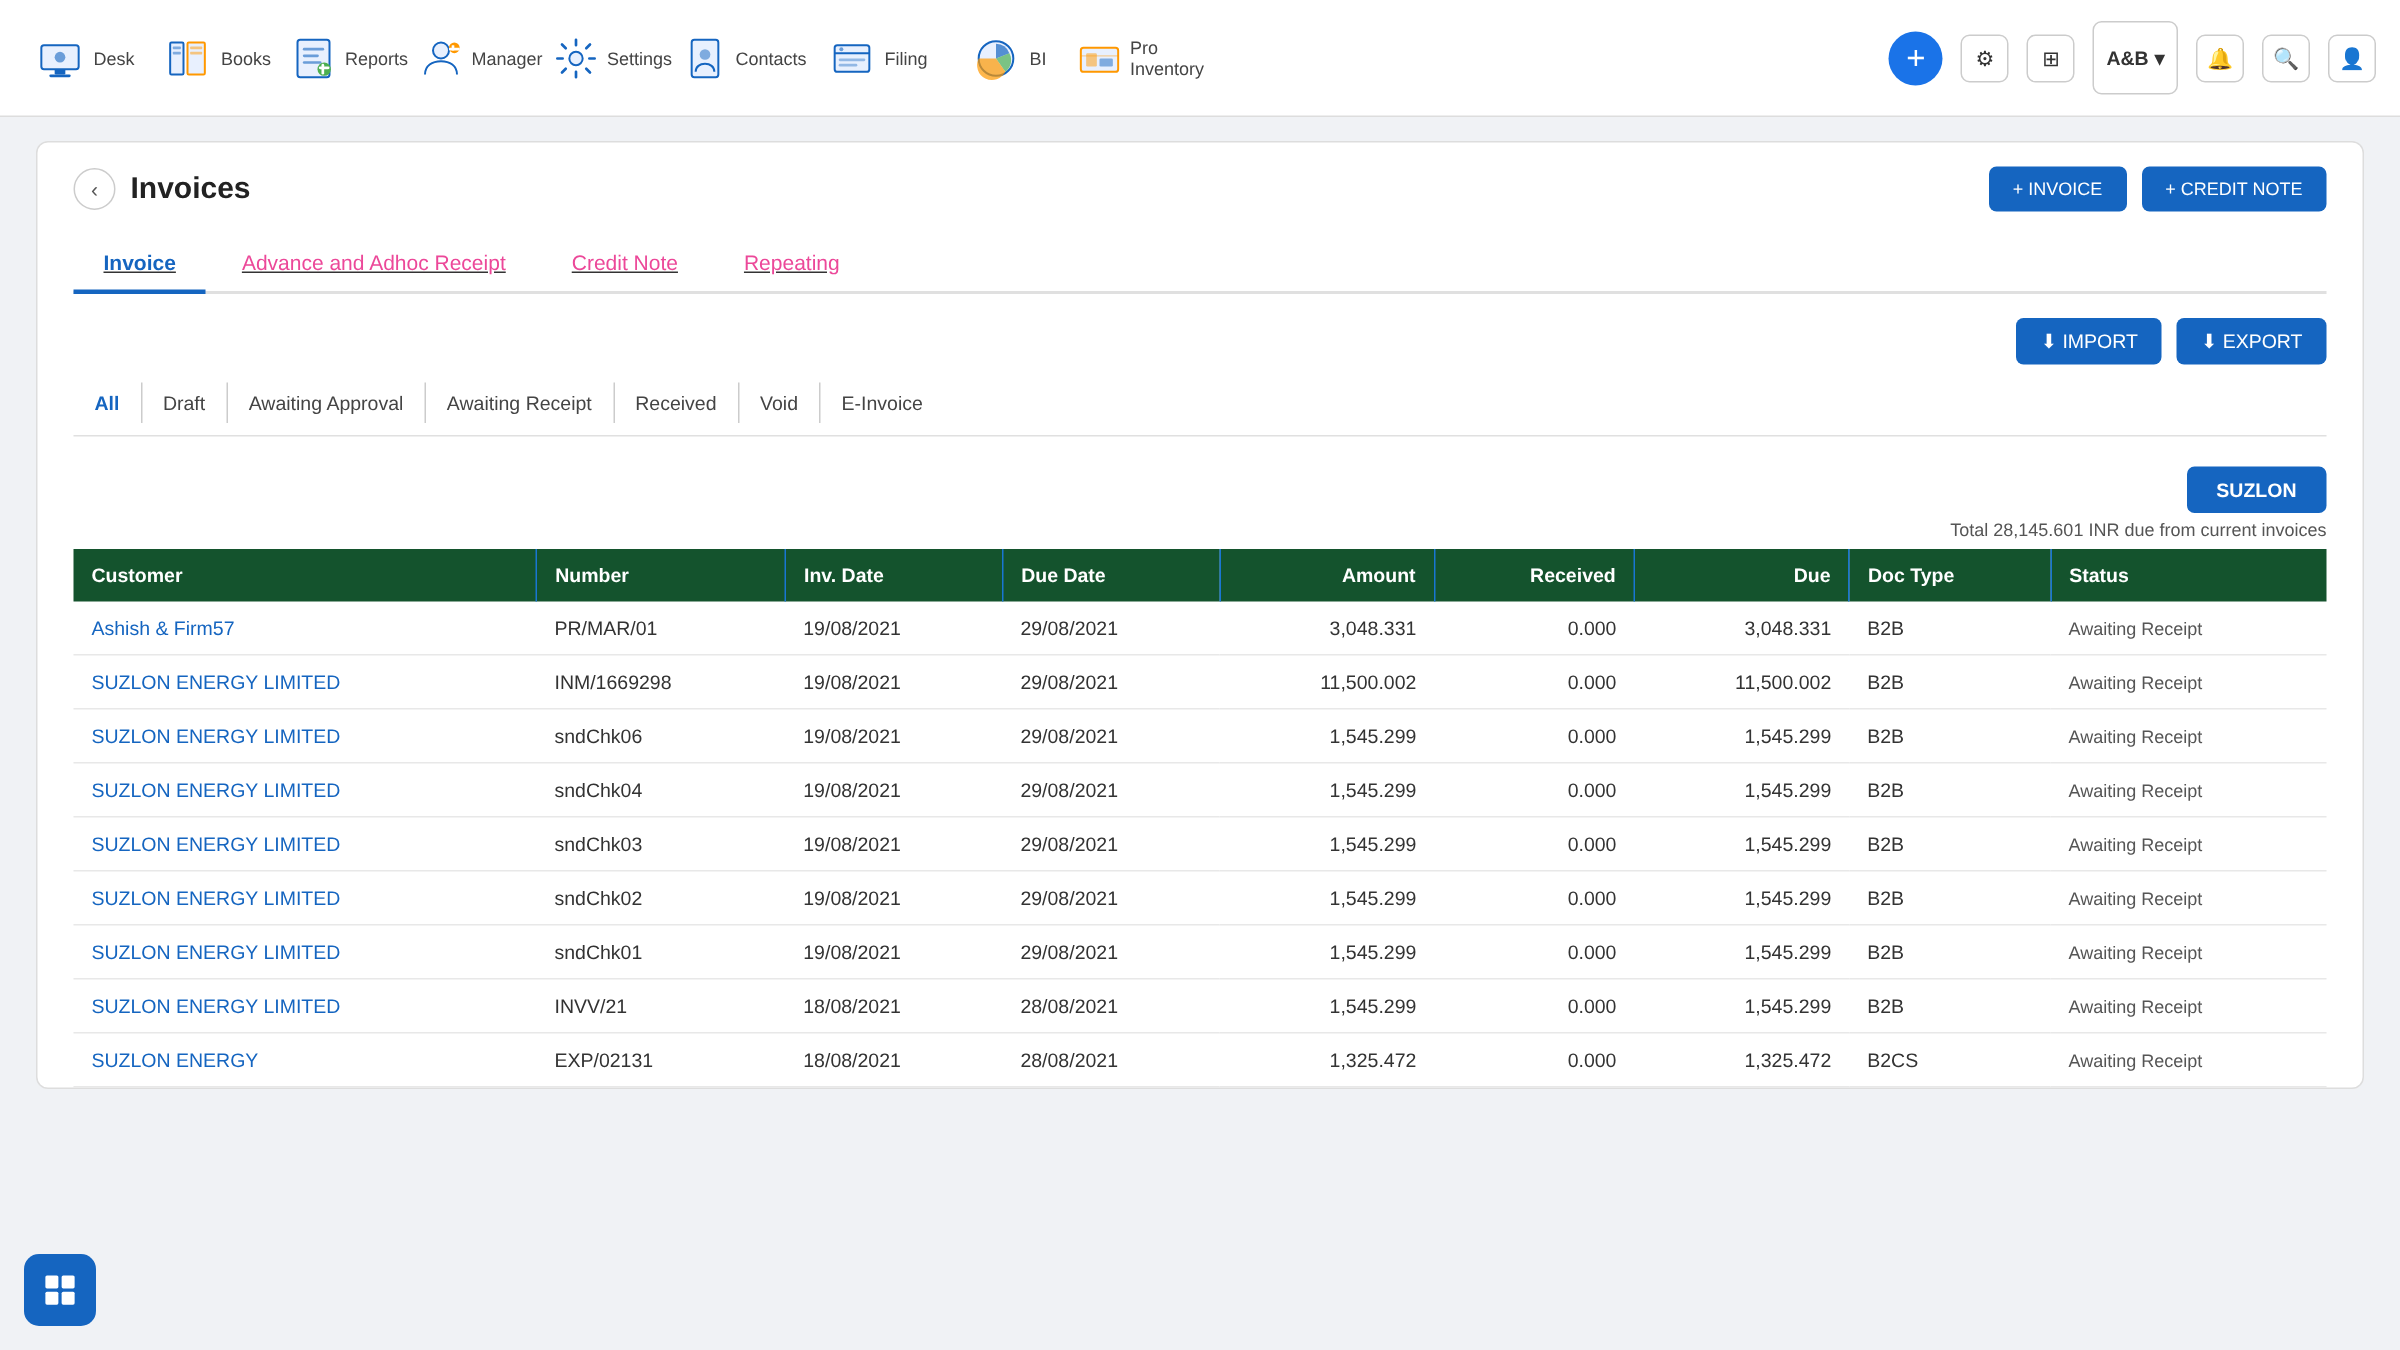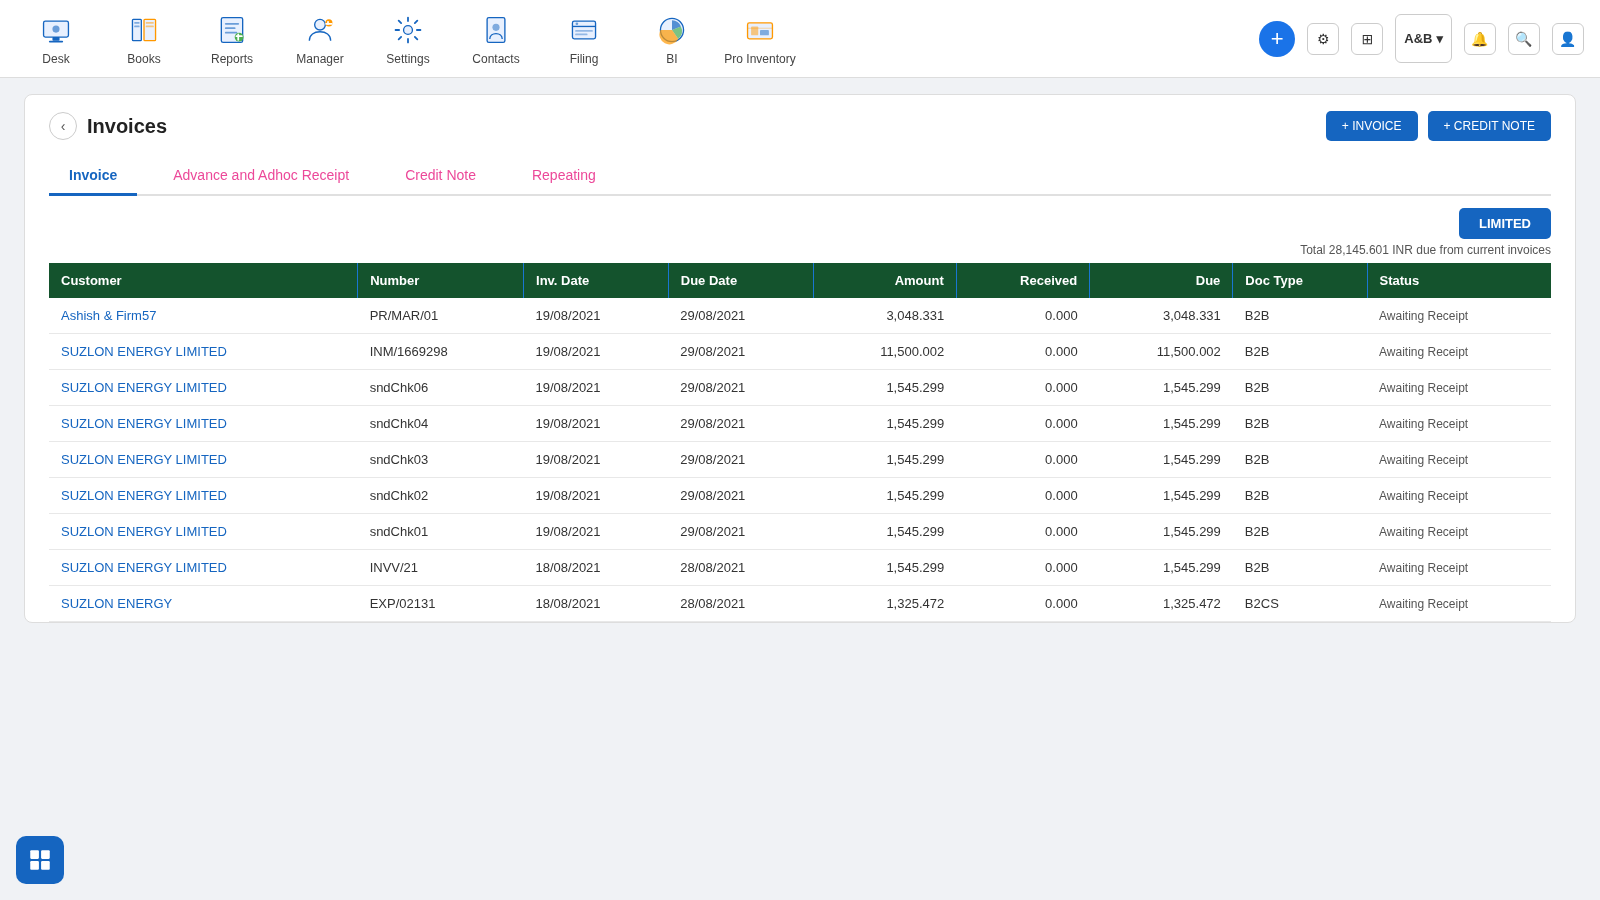--- a/index.html
+++ b/index.html
@@ -5,21 +5,21 @@
     * { box-sizing: border-box; margin: 0; padding: 0; }
     body { font-family: Arial, sans-serif; font-size: 13px; background: #f0f2f5; color: #333; }
 
     
     .topnav {
       display: flex; align-items: center; background: #fff;
       border-bottom: 1px solid #ddd; padding: 0 16px; height: 78px;
     }
     .topnav-items { display: flex; align-items: center; flex: 1; gap: 8px; }
     .nav-item {
-      display: flex; flex-direction: column; align-items: center; justify-content: center;
+      display: flex; flex-direction: row; align-items: center; justify-content: center;
       width: 80px; height: 70px; cursor: pointer; border-radius: 6px;
       color: #444; font-size: 12px; gap: 4px; text-decoration: none;
     }
     .nav-item .icon { width: 36px; height: 36px; display: flex; align-items: center; justify-content: center; }
     .nav-item .icon svg { width: 32px; height: 32px; }
 
     .topnav-right { display: flex; align-items: center; gap: 12px; }
     .topnav-right .icon-btn {
       width: 32px; height: 32px; border-radius: 6px; border: 1px solid #ccc;
       display: flex; align-items: center; justify-content: center; cursor: pointer;
@@ -58,21 +58,21 @@
     .invoice-title { font-size: 20px; font-weight: bold; color: #222; }
 
     .header-btns { display: flex; gap: 10px; }
     .btn-primary {
       background: #1565c0; color: #fff; border: none; border-radius: 5px;
       padding: 8px 16px; cursor: pointer; font-size: 12px; display: flex;
       align-items: center; gap: 6px; font-weight: 500;
     }
 
     
-    .tabs { display: flex; gap: 16px; border-bottom: 2px solid #e0e0e0; margin-bottom: 0; }
+    .tabs { display: flex; gap: 4px; border-bottom: 2px solid #e0e0e0; margin-bottom: 0; text-decoration: underline; }
     .tab {
       padding: 10px 20px; cursor: pointer; color: #ec4899; font-size: 14px;
       border-bottom: 3px solid transparent; margin-bottom: -2px;
     }
     .tab.active { color: #1565c0; border-bottom: 3px solid #1565c0; font-weight: 600; }
 
     
     .filter-section { padding: 16px 0 8px 0; }
     .filter-actions { display: flex; justify-content: flex-end; gap: 10px; margin-bottom: 12px; }
     .btn-secondary {
@@ -272,23 +272,38 @@
       </div>
     </div>
 
     <div class="tabs">
       <div class="tab active">Invoice</div>
       <div class="tab">Advance and Adhoc Receipt</div>
       <div class="tab">Credit Note</div>
       <div class="tab">Repeating</div>
     </div>
 
+    <div class="filter-section">
+      <div class="filter-actions">
+        <button class="btn-secondary">⬇ IMPORT</button>
+        <button class="btn-secondary">⬇ EXPORT</button>
+      </div>
+      <div class="filter-tabs">
+        <div class="filter-tab active">All</div>
+        <div class="filter-tab">Draft</div>
+        <div class="filter-tab">Awaiting Approval</div>
+        <div class="filter-tab">Awaiting Receipt</div>
+        <div class="filter-tab">Received</div>
+        <div class="filter-tab">Void</div>
+        <div class="filter-tab">E-Invoice</div>
+      </div>
+    </div>
 
     <div class="search-row">
-      <button class="search-btn">LIMITED</button>
+      <button class="search-btn">SUZLON</button>
     </div>
     <div class="total-label">Total 28,145.601 INR due from current invoices</div>
 
     <table class="invoice-table">
       <thead>
         <tr>
           <th>Customer</th>
           <th>Number</th>
           <th>Inv. Date</th>
           <th>Due Date</th>

